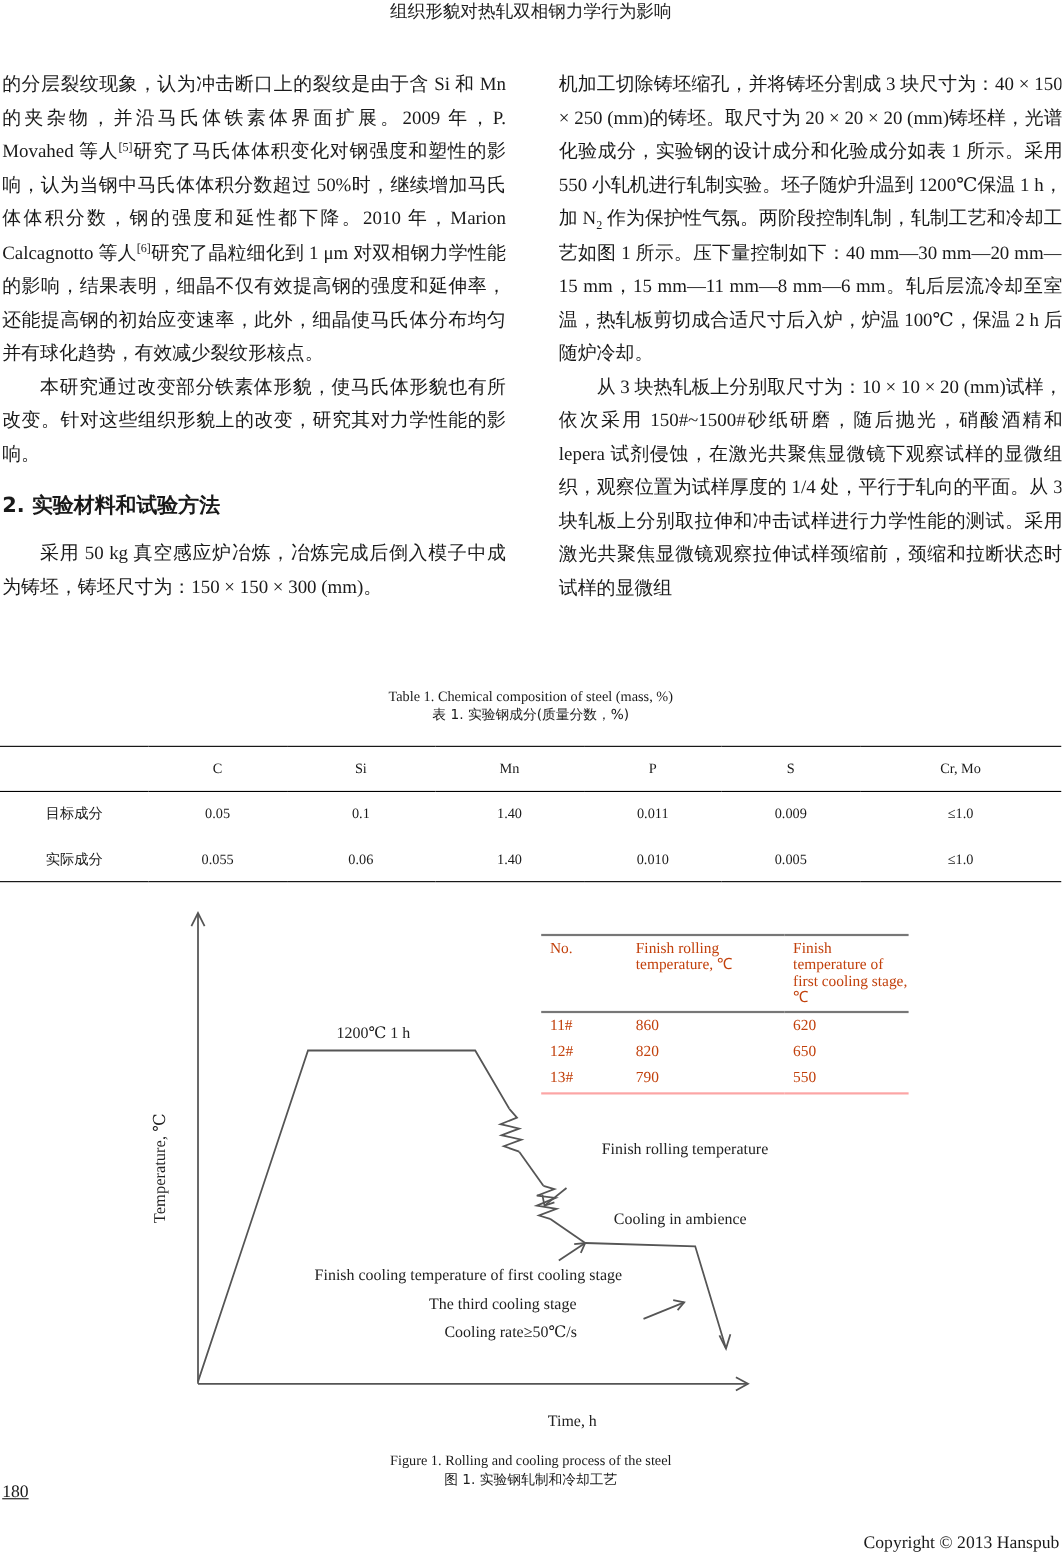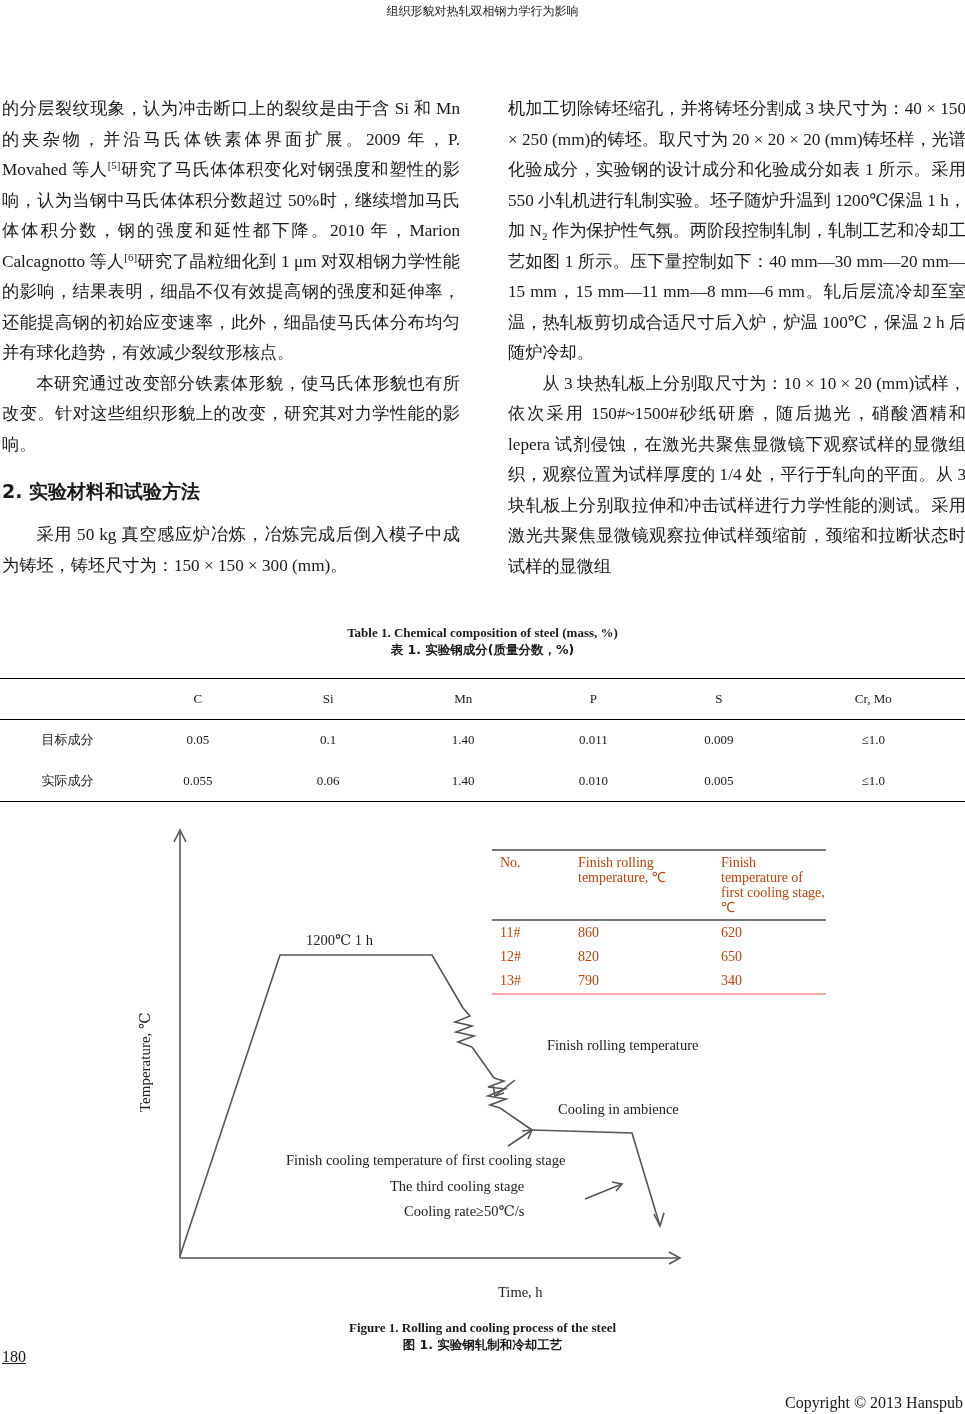--- a/index.html
+++ b/index.html
@@ -1,30 +1,30 @@
 <!DOCTYPE html>
 <html><head>
 <meta charset="utf-8">
 <style>
   html, body { margin: 0; padding: 0; background: #ffffff; }
   body { width: 965px; height: 1414px; position: relative; overflow: hidden;
          font-family: "Liberation Serif", "DejaVu Serif", serif; color: #1a1a1a; }
   .running-head { position: absolute; top: 0; left: 0; width: 965px; text-align: center;
-         font-size: 12px; line-height: 22px; color: #222; }
+         font-size: 16px; line-height: 22px; color: #222; }
   .col { position: absolute; top: 62px; width: 458px; font-size: 17.2px; line-height: 30.5px;
-         text-align: justify; margin-top: 32px; }
+         text-align: justify; }
   .col-left { left: 2px; }
   .col-right { left: 508px; }
   .col p { margin: 0; }
   .indent { text-indent: 2em; }
   sup { font-size: 11px; line-height: 0; vertical-align: 6px; }
   sub { font-size: 11px; line-height: 0; vertical-align: -4px; }
   .section-heading { font-family: "DejaVu Sans", "Liberation Sans", sans-serif; font-weight: bold;
          font-size: 19px; margin: 14px 0 12px 0 !important; line-height: 34px; }
-  .caption { position: absolute; left: 0; width: 965px; text-align: center; font-weight: bold;
+  .caption { position: absolute; left: 0; width: 965px; text-align: center; font-weight: normal;
          font-size: 13px; line-height: 17px; }
   .caption .zh { font-family: "DejaVu Sans", sans-serif; font-size: 12.5px; }
   table.comp { position: absolute; left: 0; top: 678px; width: 965px; border-collapse: collapse;
          font-size: 13px; font-family: "Liberation Serif", serif; }
   table.comp th, table.comp td { text-align: center; font-weight: normal; padding: 0; }
   table.comp thead tr { height: 41px; border-top: 1.5px solid #000; border-bottom: 1.5px solid #000; }
   table.comp tbody tr { height: 41px; }
   table.comp tbody tr:last-child { border-bottom: 1.5px solid #000; }
   .figure { position: absolute; left: 120px; top: 818px; width: 725px; height: 490px; }
   .fig-table { position: absolute; left: 372px; top: 31px; width: 334px; border-collapse: collapse;
@@ -148,21 +148,21 @@
         <td>620</td>
       </tr>
       <tr>
         <td>12#</td>
         <td>820</td>
         <td>650</td>
       </tr>
       <tr>
         <td>13#</td>
         <td>790</td>
-        <td>340</td>
+        <td>550</td>
       </tr>
     </tbody>
   </table>
 </div>
 
 <div class="fig-label y-label" style="left:136px;top:1112px;">Temperature, ℃</div>
 
 <div class="caption" style="top:1319px;">
   <div>Figure 1. Rolling and cooling process of the steel</div>
   <div class="zh">图 1.  实验钢轧制和冷却工艺</div>

